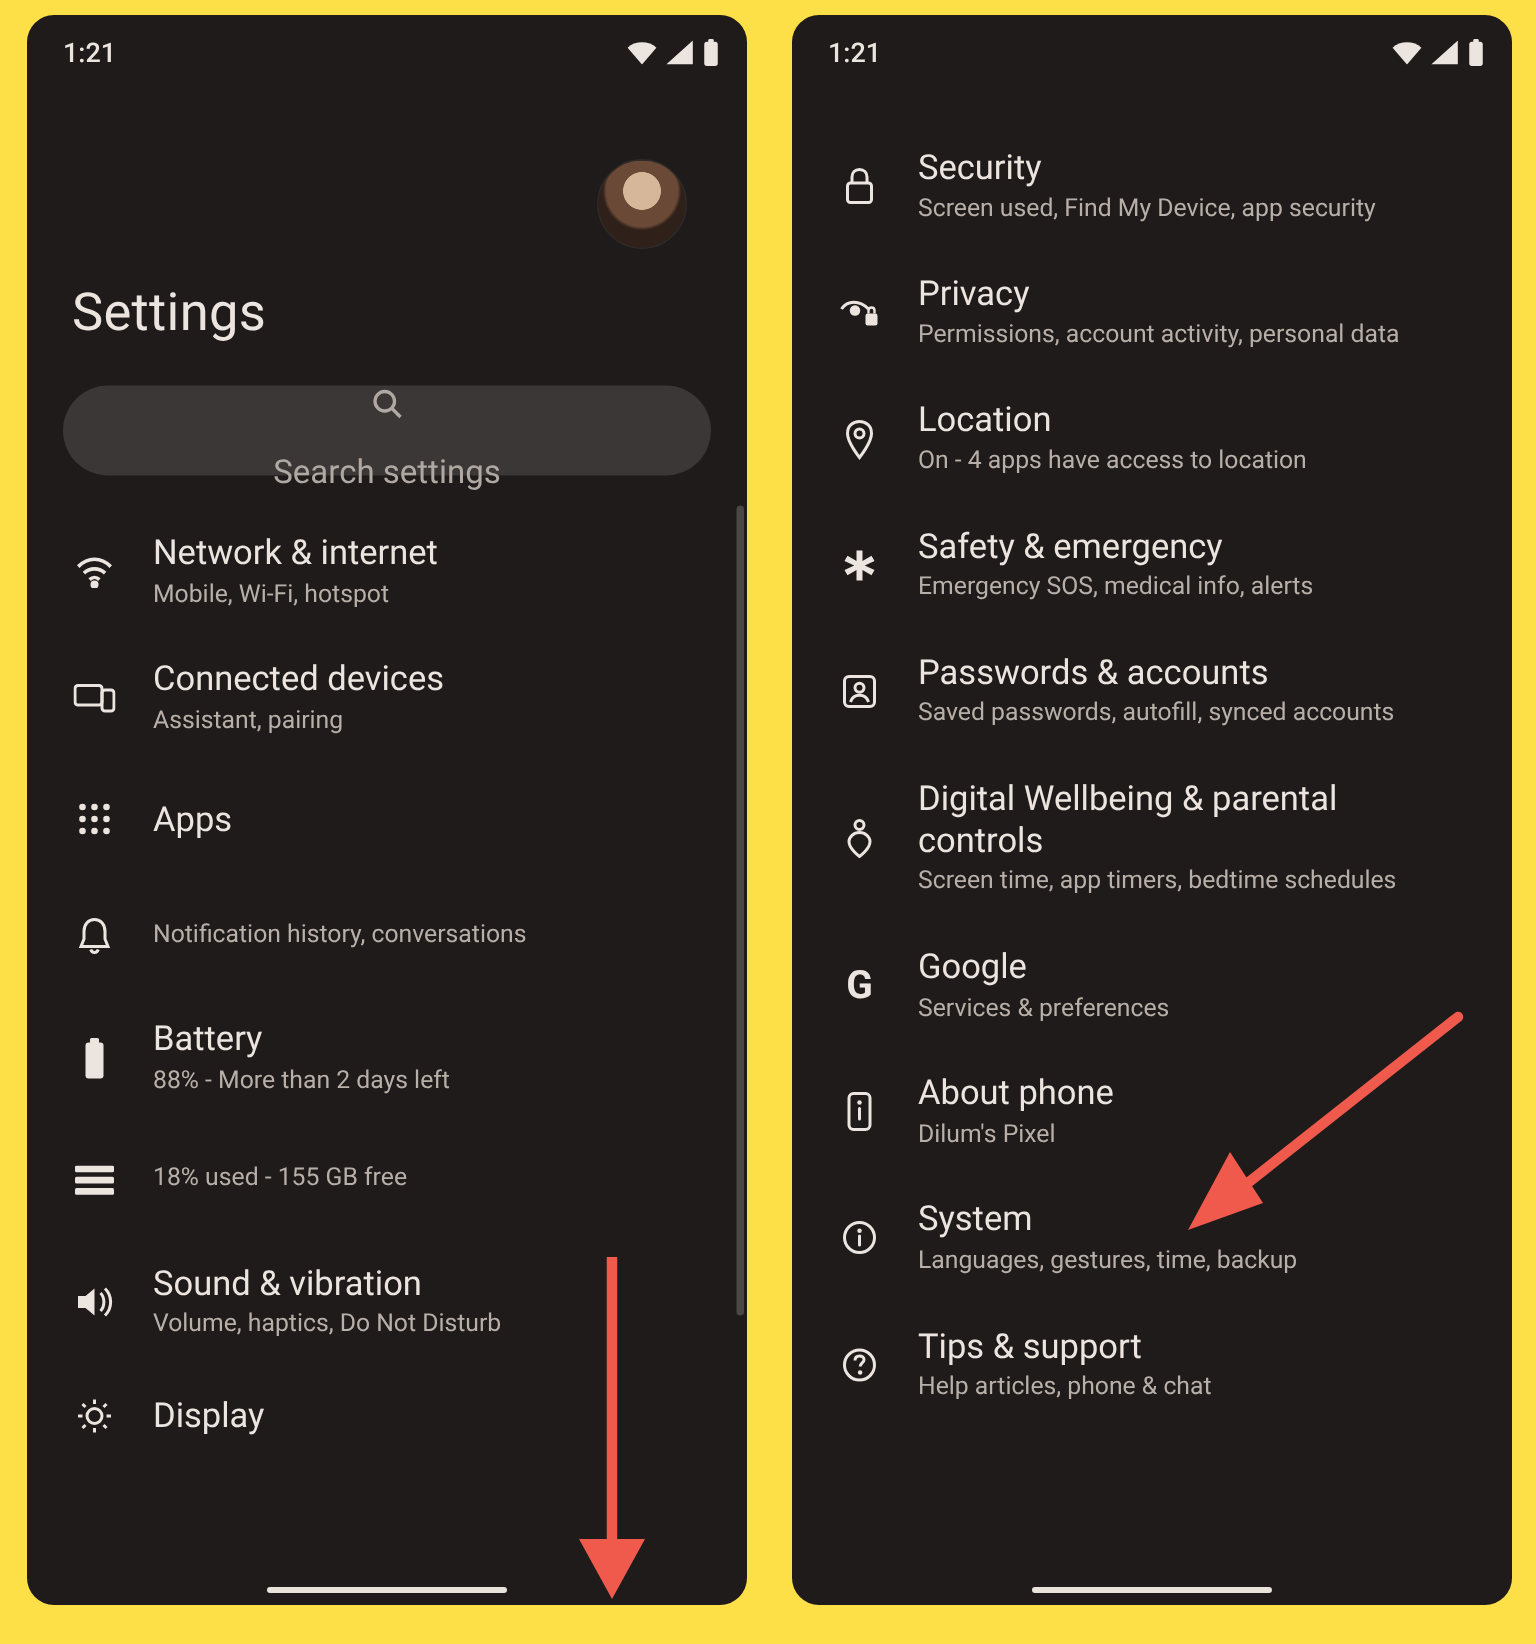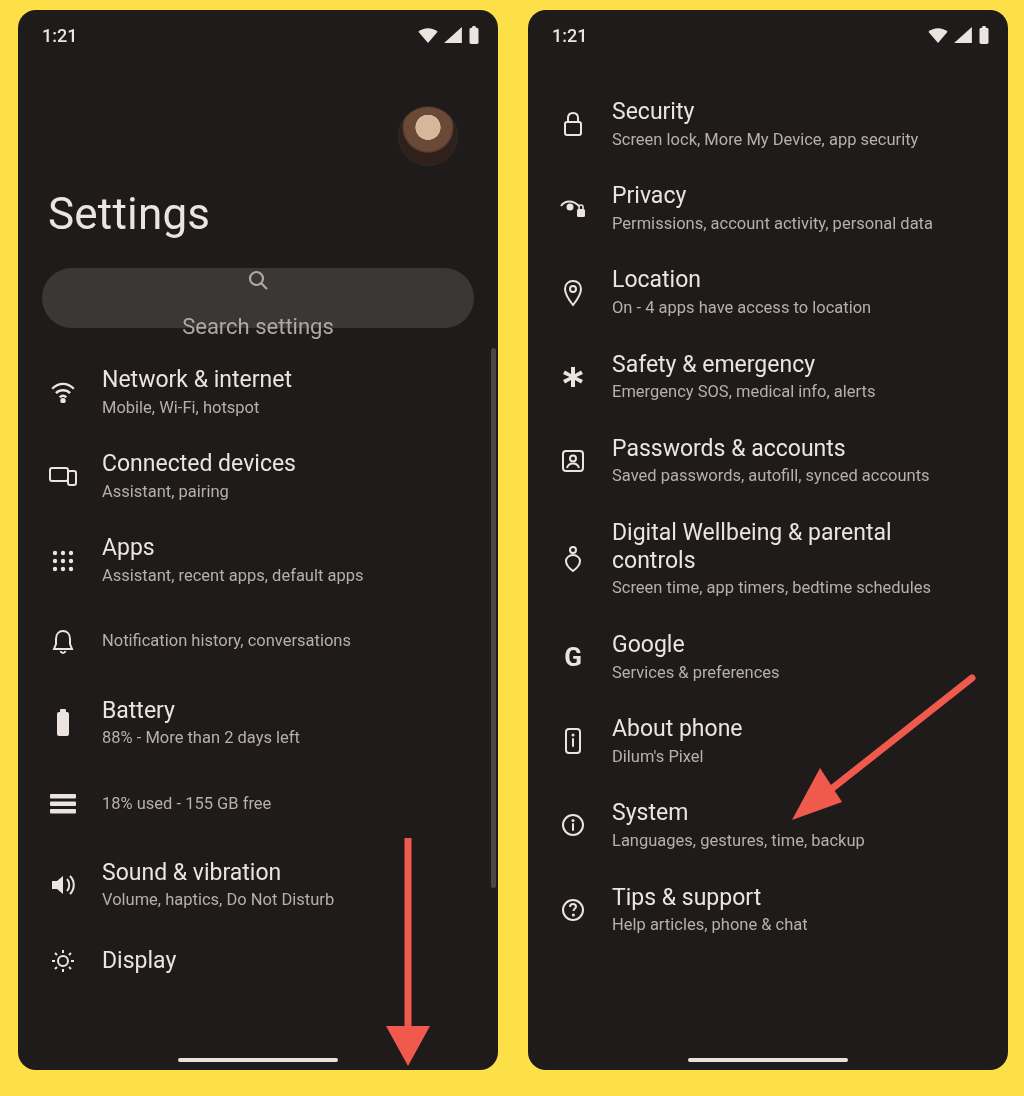--- a/index.html
+++ b/index.html
@@ -58,21 +58,21 @@
     flex-direction: column;
     gap: 22px;
   }
   .avatar-row { display:flex; justify-content:flex-end; padding-right: 10px; }
   .avatar {
     width: 60px; height: 60px; border-radius: 50%;
     background: radial-gradient(circle at 50% 35%, #d7b79a 0 26%, #6a4a36 27% 50%, #30201a 55% 100%);
     border: 1px solid #2e2a28;
   }
   .page-title {
-    font-size: 44px;
+    font-size: 35px;
     font-weight: 400;
     letter-spacing: 0.2px;
   }
 
   .searchbar {
     margin: 6px 24px 20px 24px;
     height: 60px;
     background: var(--surface);
     border-radius: 30px;
     display: flex;
@@ -235,21 +235,20 @@
             <circle cx="3" cy="11" r="2.2"></circle>
               <circle cx="11" cy="11" r="2.2"></circle>
               <circle cx="19" cy="11" r="2.2"></circle>
             <circle cx="3" cy="19" r="2.2"></circle>
               <circle cx="11" cy="19" r="2.2"></circle>
               <circle cx="19" cy="19" r="2.2"></circle>
           </svg>
         </span>
         <div class="texts">
           <div class="title">Apps</div>
-          <div class="subtitle">Assistant, recent apps, default apps</div>
         </div>
       </div>
 
       <div class="item">
         <span class="icon-slot">
           <svg width="22" height="26" viewBox="0 0 22 26" fill="none" stroke="currentColor" stroke-width="2">
               <path d="M11 2 C7 2 4 5 4 10 V15 L2 20 H20 L18 15 V10 C18 5 15 2 11 2 Z"></path>
               <path d="M8.5 22 C9 23.5 10 24 11 24 C12 24 13 23.5 13.5 22"></path>
             </svg>
         </span>
@@ -341,21 +340,21 @@
 
       <div class="item">
         <span class="icon-slot">
           <svg width="22" height="26" viewBox="0 0 22 26" fill="none" stroke="currentColor" stroke-width="2">
               <rect x="3" y="11" width="16" height="13" rx="2"></rect>
               <path d="M6 11 V7 C6 4 8 2 11 2 C14 2 16 4 16 7 V11"></path>
             </svg>
         </span>
         <div class="texts">
           <div class="title">Security</div>
-          <div class="subtitle">Screen lock, More My Device, app security</div>
+          <div class="subtitle">Screen used, Find My Device, app security</div>
         </div>
       </div>
 
       <div class="item">
         <span class="icon-slot">
           <svg width="28" height="22" viewBox="0 0 28 22" fill="none" stroke="currentColor" stroke-width="2">
               <path d="M2 9 C6 3 14 3 20 9"></path>
               <circle cx="11" cy="10" r="3.5" fill="currentColor" stroke="none"></circle>
               <rect x="18" y="12" width="8" height="8" rx="1.5" fill="currentColor" stroke="none"></rect>
               <path d="M20 12 V10 C20 8.5 21 8 22 8 C23 8 24 8.5 24 10 V12" stroke-width="1.6"></path>

